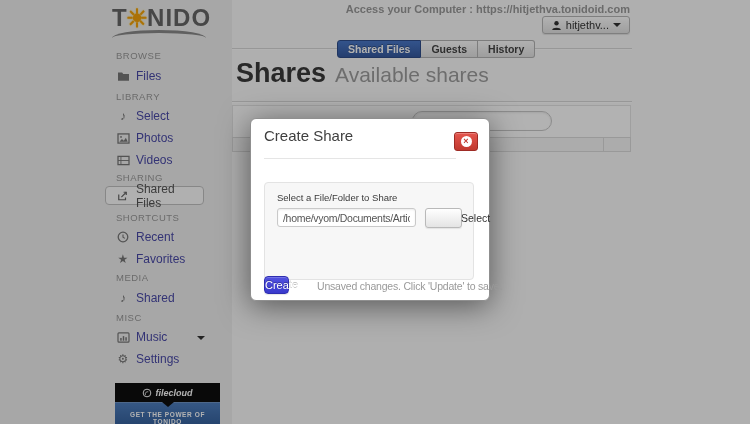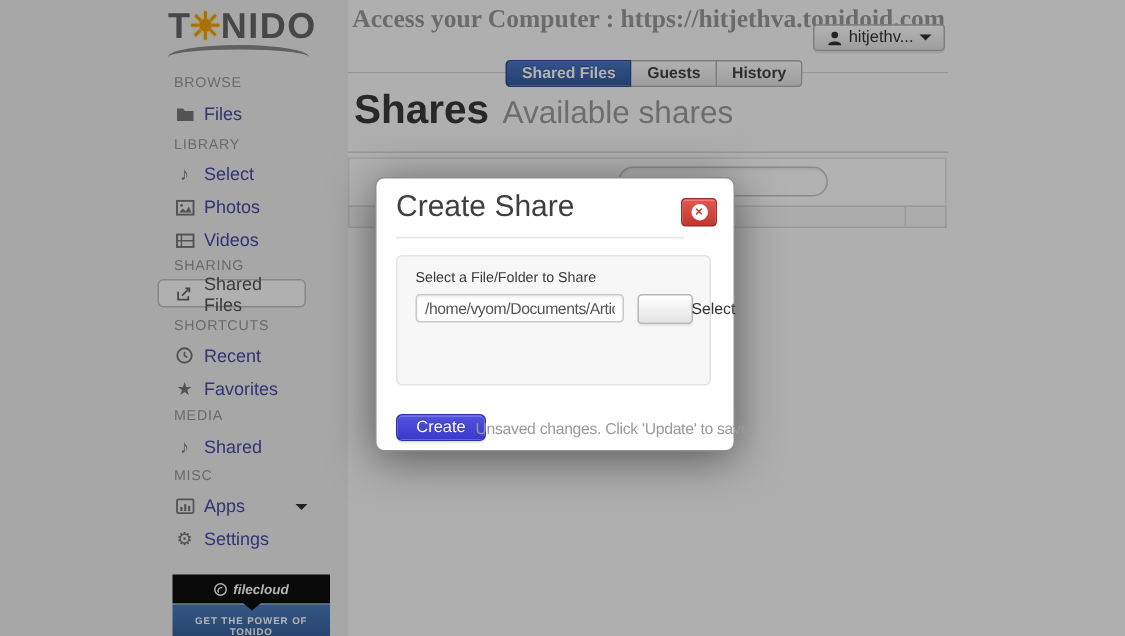--- a/index.html
+++ b/index.html
@@ -3,21 +3,21 @@
 <meta charset="utf-8">
 <style>
   * { margin:0; padding:0; box-sizing:border-box; }
   html,body { width:750px; height:424px; }
   body { font-family:"Liberation Sans", sans-serif; background:#fbfbfb; }
   .screen { position:relative; width:750px; height:424px; overflow:hidden; background:#fbfbfb; }
   .page { position:absolute; inset:0; z-index:1; }
   .sidebar-bg { position:absolute; left:0; top:0; width:232px; height:424px; background:#f0f0f0; }
 
   
-  .access-text { position:absolute; top:3px; right:120px; font-size:17px; font-weight:bold; color:#9a9a9a;font-family:Liberation Serif, serif; }
+  .access-text { position:absolute; top:3px; right:120px; font-size:11px; font-weight:bold; color:#9a9a9a; }
   .user-btn { position:absolute; top:16px; right:120px; height:18px; display:flex; align-items:center; gap:4px;
     padding:0 8px; font-size:11px; color:#333; background:linear-gradient(#ffffff,#e3e3e3);
     border:1px solid #b6b6b6; border-radius:3px; box-shadow:0 1px 1px rgba(0,0,0,.1); cursor:pointer; }
   .caret-down { display:inline-block; width:0; height:0; border-left:4px solid transparent; border-right:4px solid transparent; border-top:4px solid #333; }
 
   
   .logo { position:absolute; left:112px; top:4px; display:flex; align-items:center; font-weight:bold; font-size:24px; color:#666; letter-spacing:1px; }
   .logo .sun { font-size:25px; color:#f5a30a; margin:0 -2px; text-shadow:0 0 2px #fbd34d; line-height:1; }
   .logo-swoosh { position:absolute; left:112px; top:30px; width:94px; height:8px;
     border-top:3px solid #8a8a8a; border-radius:50% 50% 0 0 / 100% 100% 0 0; }
@@ -58,37 +58,37 @@
   .banner-top { height:19px; background:#0d0d0d; display:flex; align-items:center; justify-content:center; gap:3px; color:#fff; font-size:9px; font-weight:bold; position:relative;font-style:italic; }
   .banner-tri { position:absolute; left:50%; top:19px; transform:translateX(-50%); width:0; height:0;
     border-left:6px solid transparent; border-right:6px solid transparent; border-top:5px solid #0d0d0d; z-index:2; }
   .banner-blue { height:23px; background:linear-gradient(#4d7dbd,#36629e); border-top:1px solid #6f94c4;
     color:#fff; font-size:6.5px; font-weight:bold; letter-spacing:.6px; text-align:center; padding-top:8px; }
 
   
   .overlay { position:absolute; inset:0; background:rgba(0,0,0,.30); z-index:10; }
   .modal { position:absolute; left:250px; top:118px; width:240px; height:183px; background:#fff; border:1px solid #8f8f8f;
     border-radius:6px; box-shadow:0 5px 30px rgba(0,0,0,.5); z-index:20; }
-  .modal-title { position:absolute; left:13px; top:8px; font-size:20px; color:#3f3f3f; }
+  .modal-title { position:absolute; left:13px; top:8px; font-size:15px; color:#3f3f3f; }
   .modal-close { position:absolute; right:11px; top:13px; width:24px; height:19px; border-radius:3px;
     background:linear-gradient(#e5564e,#c0392f); border:1px solid #9e2b25; display:flex; align-items:center; justify-content:center; cursor:pointer;
     box-shadow:inset 0 1px 0 rgba(255,255,255,.25); }
   .modal-close .disc { width:11px; height:11px; background:#fff; border-radius:50%; display:flex; align-items:center; justify-content:center;
     font-size:9px; font-weight:bold; color:#c0392f; line-height:1; }
   .modal-hr { position:absolute; left:13px; top:39px; width:192px; border-top:1px solid #e5e5e5; }
-  .modal-well { position:absolute; left:13px; top:51px; width:210px; height:87px; background:#f7f7f7; border:1px solid #e3e3e3; border-radius:4px; }
+  .modal-well { position:absolute; left:13px; top:63px; width:210px; height:98px; background:#f7f7f7; border:1px solid #e3e3e3; border-radius:4px; }
   .well-label { position:absolute; left:12px; top:9px; font-size:9.5px; color:#3a3a3a; }
   .path-input, .name-input { position:absolute; left:12px; width:139px; height:19px; border:1px solid #c9c9c9; border-radius:3px;
     padding:0 5px; font-size:10.5px; letter-spacing:-.3px; color:#555; box-shadow:inset 0 1px 2px rgba(0,0,0,.08); outline:none;
     font-family:"Liberation Sans", sans-serif; }
   .path-input { top:25px; }
   .name-input { top:50px; }
   .select-btn { position:absolute; left:160px; top:25px; width:35px; height:20px; background:linear-gradient(#ffffff,#e4e4e4);
     border:1px solid #b9b9b9; border-radius:3px; font-size:10.5px; color:#333; cursor:pointer; box-shadow:0 1px 1px rgba(0,0,0,.08);padding-left:35px; }
-  .create-btn { position:absolute; left:13px; top:157px; width:60px; height:18px; font-size:11px; }
+  .create-btn { position:absolute; left:13px; top:157px; width:25px; height:18px; font-size:11px; }
   .modal-status { position:absolute; left:66px; top:161px; font-size:10.5px; letter-spacing:-.2px; color:#999; white-space:nowrap; }
 
   svg { display:block; }
 </style>
 </head>
 <body>
 
 <div class="screen">
   <div class="page">
     <div class="sidebar-bg"></div>
@@ -184,21 +184,21 @@
     <div class="nav-sec" style="top:312px">MISC</div>
     <div class="nav-item" style="top:330px">
       <span class="ic">
         <svg width="13" height="11" viewBox="0 0 14 12">
             <rect x="1" y="1" width="12" height="10" fill="none" stroke="#777" stroke-width="1.3" rx="1"></rect>
             <rect x="3.4" y="6.5" width="1.6" height="3" fill="#777"></rect>
             <rect x="6.2" y="4.5" width="1.6" height="5" fill="#777"></rect>
             <rect x="9" y="5.7" width="1.6" height="3.8" fill="#777"></rect>
           </svg>
       </span>
-        <span>Apps</span>
+        <span>Music</span>
     </div>
     <span class="apps-caret" style="top:336px; position:absolute;"></span>
     <div class="nav-item" style="top:352px">
       <span class="ic">⚙</span>
       <span>Settings</span>
     </div>
 
     <div class="hr1"></div>
     <div class="tabs">
       <div class="tab active">Shared Files</div>

